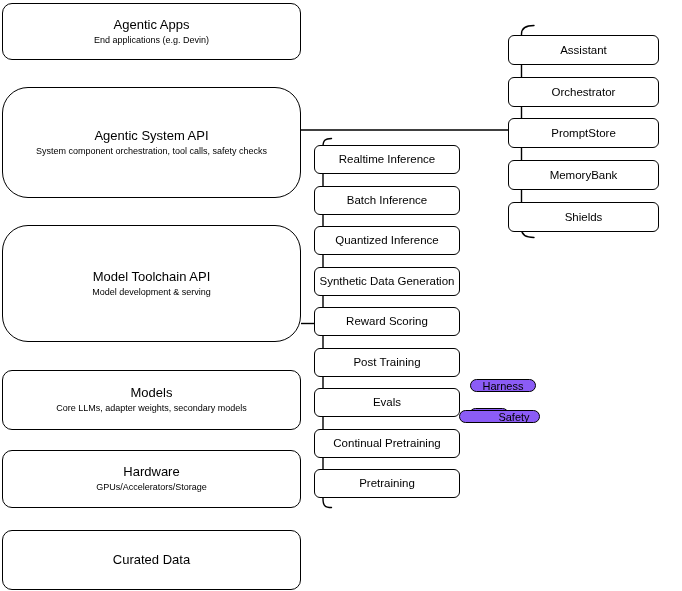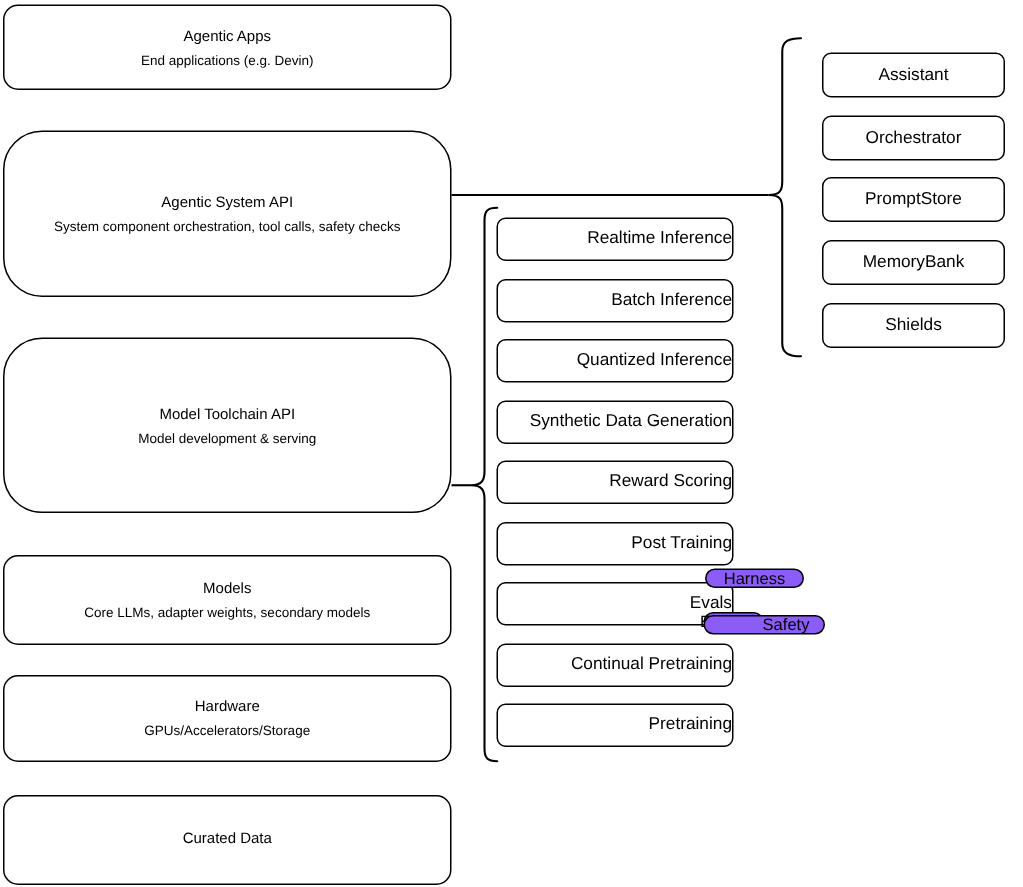--- a/index.html
+++ b/index.html
@@ -8,27 +8,27 @@
     font-family:"Liberation Sans", sans-serif; color:#000; overflow:hidden;
   }
   .overlay { position:absolute; left:0; top:0; width:682px; height:591px; pointer-events:none; }
   .node {
     position:absolute; box-sizing:border-box; background:#ffffff;
     border:1px solid #000; display:flex; flex-direction:column;
     align-items:center; justify-content:center; text-align:center;
   }
   .big   { left:2px; width:299px; border-radius:10px; }
   .curvy { border-radius:26px; }
-  .title    { font-size:10px; line-height:14px; }
+  .title    { font-size:13px; line-height:14px; }
   .subtitle { font-size:9px; line-height:11px; margin-top:3px; }
   .small {
     border-width:1.5px; border-radius:6px; font-size:11.5px; line-height:13px;
   }
-  .mid   { left:331px; width:158px; height:29px;align-items:flex-end; }
-  .right { left:548px; width:122px; height:30px; }
+  .mid   { left:314px; width:146px; height:29px; }
+  .right { left:508px; width:151px; height:30px; }
   .tag {
     position:absolute; box-sizing:border-box; background:#8b5cf6;
     border:1.5px solid #000; border-radius:8px; font-size:11px;
     display:flex; align-items:center; justify-content:center; 
   }
 </style>
 </head>
 <body>
 
 <div class="canvas">
@@ -100,21 +100,21 @@
   <div class="node small mid" style="top:469px;">
     <span>Pretraining</span>
   </div>
 
   <div class="tag" style="left:470px; top:379px; width:66px; height:13px;">
     <span>Harness</span>
   </div>
   <div class="tag" style="left:469px; top:408px; width:40px; height:13px;">
     <span>EvalData</span>
   </div>
-  <div class="tag" style="left:469px; top:410px; width:81px; height:13px;padding-left:29px;">
+  <div class="tag" style="left:459px; top:410px; width:81px; height:13px;padding-left:29px;">
     <span>Safety</span>
   </div>
 
   <div class="node small right" style="top:35px;">
     <span>Assistant</span>
   </div>
   <div class="node small right" style="top:77px;">
     <span>Orchestrator</span>
   </div>
   <div class="node small right" style="top:118px;">

